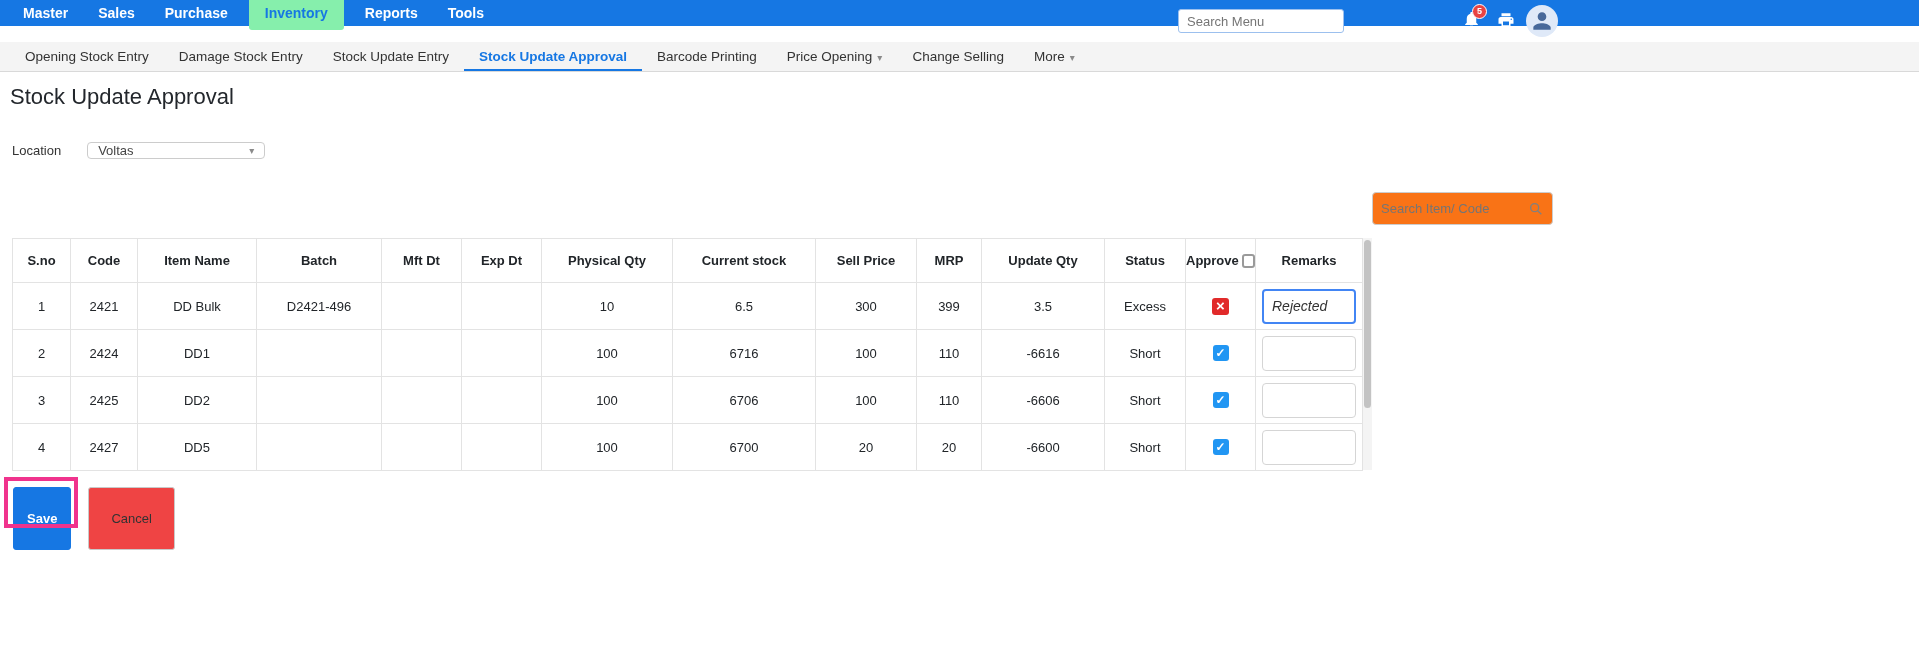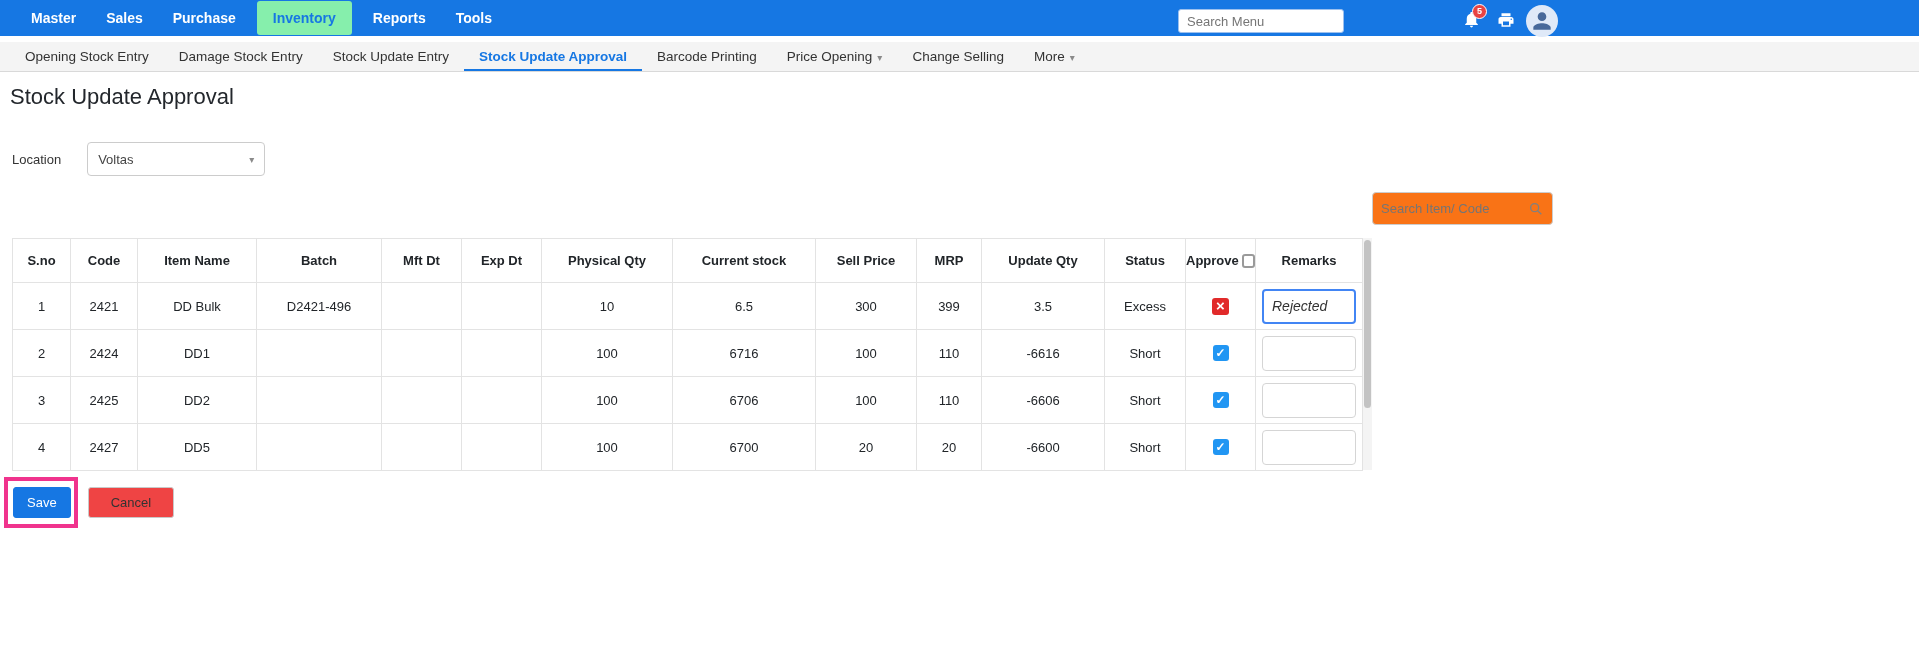--- a/index.html
+++ b/index.html
@@ -6,22 +6,22 @@
   html, body { width: 1919px; height: 664px; }
   body {
     font-family: "Liberation Sans", sans-serif;
     background: #ffffff;
     position: relative;
     overflow: hidden;
   }
 
   
   .topnav {
-    position: absolute; top: 0; left: 0; width: 100%; height: 36px;
-    background: #1677e3; display: flex; align-items: center; padding-left: 16px;
+    position: absolute; top: 0; left: 0; width: 100%; height: 26px;
+    background: #1677e3; display: flex; align-items: center; padding-left: 8px;
   }
   .nav-item {
     color: #fff; font-weight: 700; font-size: 14px;
     padding: 0 15px; height: 42px; line-height: 42px; cursor: pointer; white-space: nowrap;
   }
   .nav-item.active {
     background: #86efac; color: #1677e3; height: 34px; line-height: 34px;
     border-radius: 3px; margin: 0 6px; padding: 0 16px;
   }
   .topnav-search {
@@ -59,21 +59,21 @@
   .caret { color: #8a8a8a; font-size: 10px; margin-left: 5px; }
 
   
   .page-title {
     position: absolute; top: 84px; left: 10px;
     font-size: 22px; font-weight: 500; color: #23272c;
   }
   .location-row { position: absolute; top: 142px; left: 12px; display: flex; align-items: center; }
   .location-label { font-size: 13px; color: #333; }
   .location-select {
-    margin-left: 26px; width: 178px; height: 34px; border: 1px solid #ccc;
+    margin-left: 26px; width: 178px; height: 17px; border: 1px solid #ccc;
     border-radius: 4px; background: #fff; display: flex; align-items: center;
     justify-content: space-between; padding: 4px 10px; font-size: 13px; color: #444; cursor: pointer;
   }
   .item-search {
     position: absolute; top: 192px; left: 1372px; width: 181px; height: 33px;
     border: 1px solid #ccc; border-radius: 4px; background: #f97316;
     display: flex; align-items: center; padding: 0 8px;
   }
   .item-search input {
     border: none; outline: none; flex: 1; font-size: 13px; color: #333;
@@ -111,21 +111,21 @@
   .remarks-input.focused { border: 2px solid #4285f4; }
 
   
   .annotation {
     position: absolute; left: 4px; top: 477px; width: 74px; height: 51px;
     border: 4px solid #f0338d; pointer-events: none; z-index: 5;
   }
   .actions { position: absolute; left: 13px; top: 487px; display: flex; gap: 17px; }
   .save-btn {
     background: #1677e3; color: #fff; border: 1px solid #1677e3; border-radius: 3px;
-    font-size: 13px; padding: 7px 13px; cursor: pointer; font-family: inherit;
+    font-size: 13px; padding: 23px 13px; cursor: pointer; font-family: inherit; font-weight: bold;
   }
   .cancel-btn {
     background: #ef4444; color: #333; border: 1px solid #c9c9c9; border-radius: 3px;
     font-size: 13px; padding: 7px 22px; cursor: pointer; font-family: inherit;
   }
 </style>
 </head>
 <body>
 
 <nav class="topnav">

